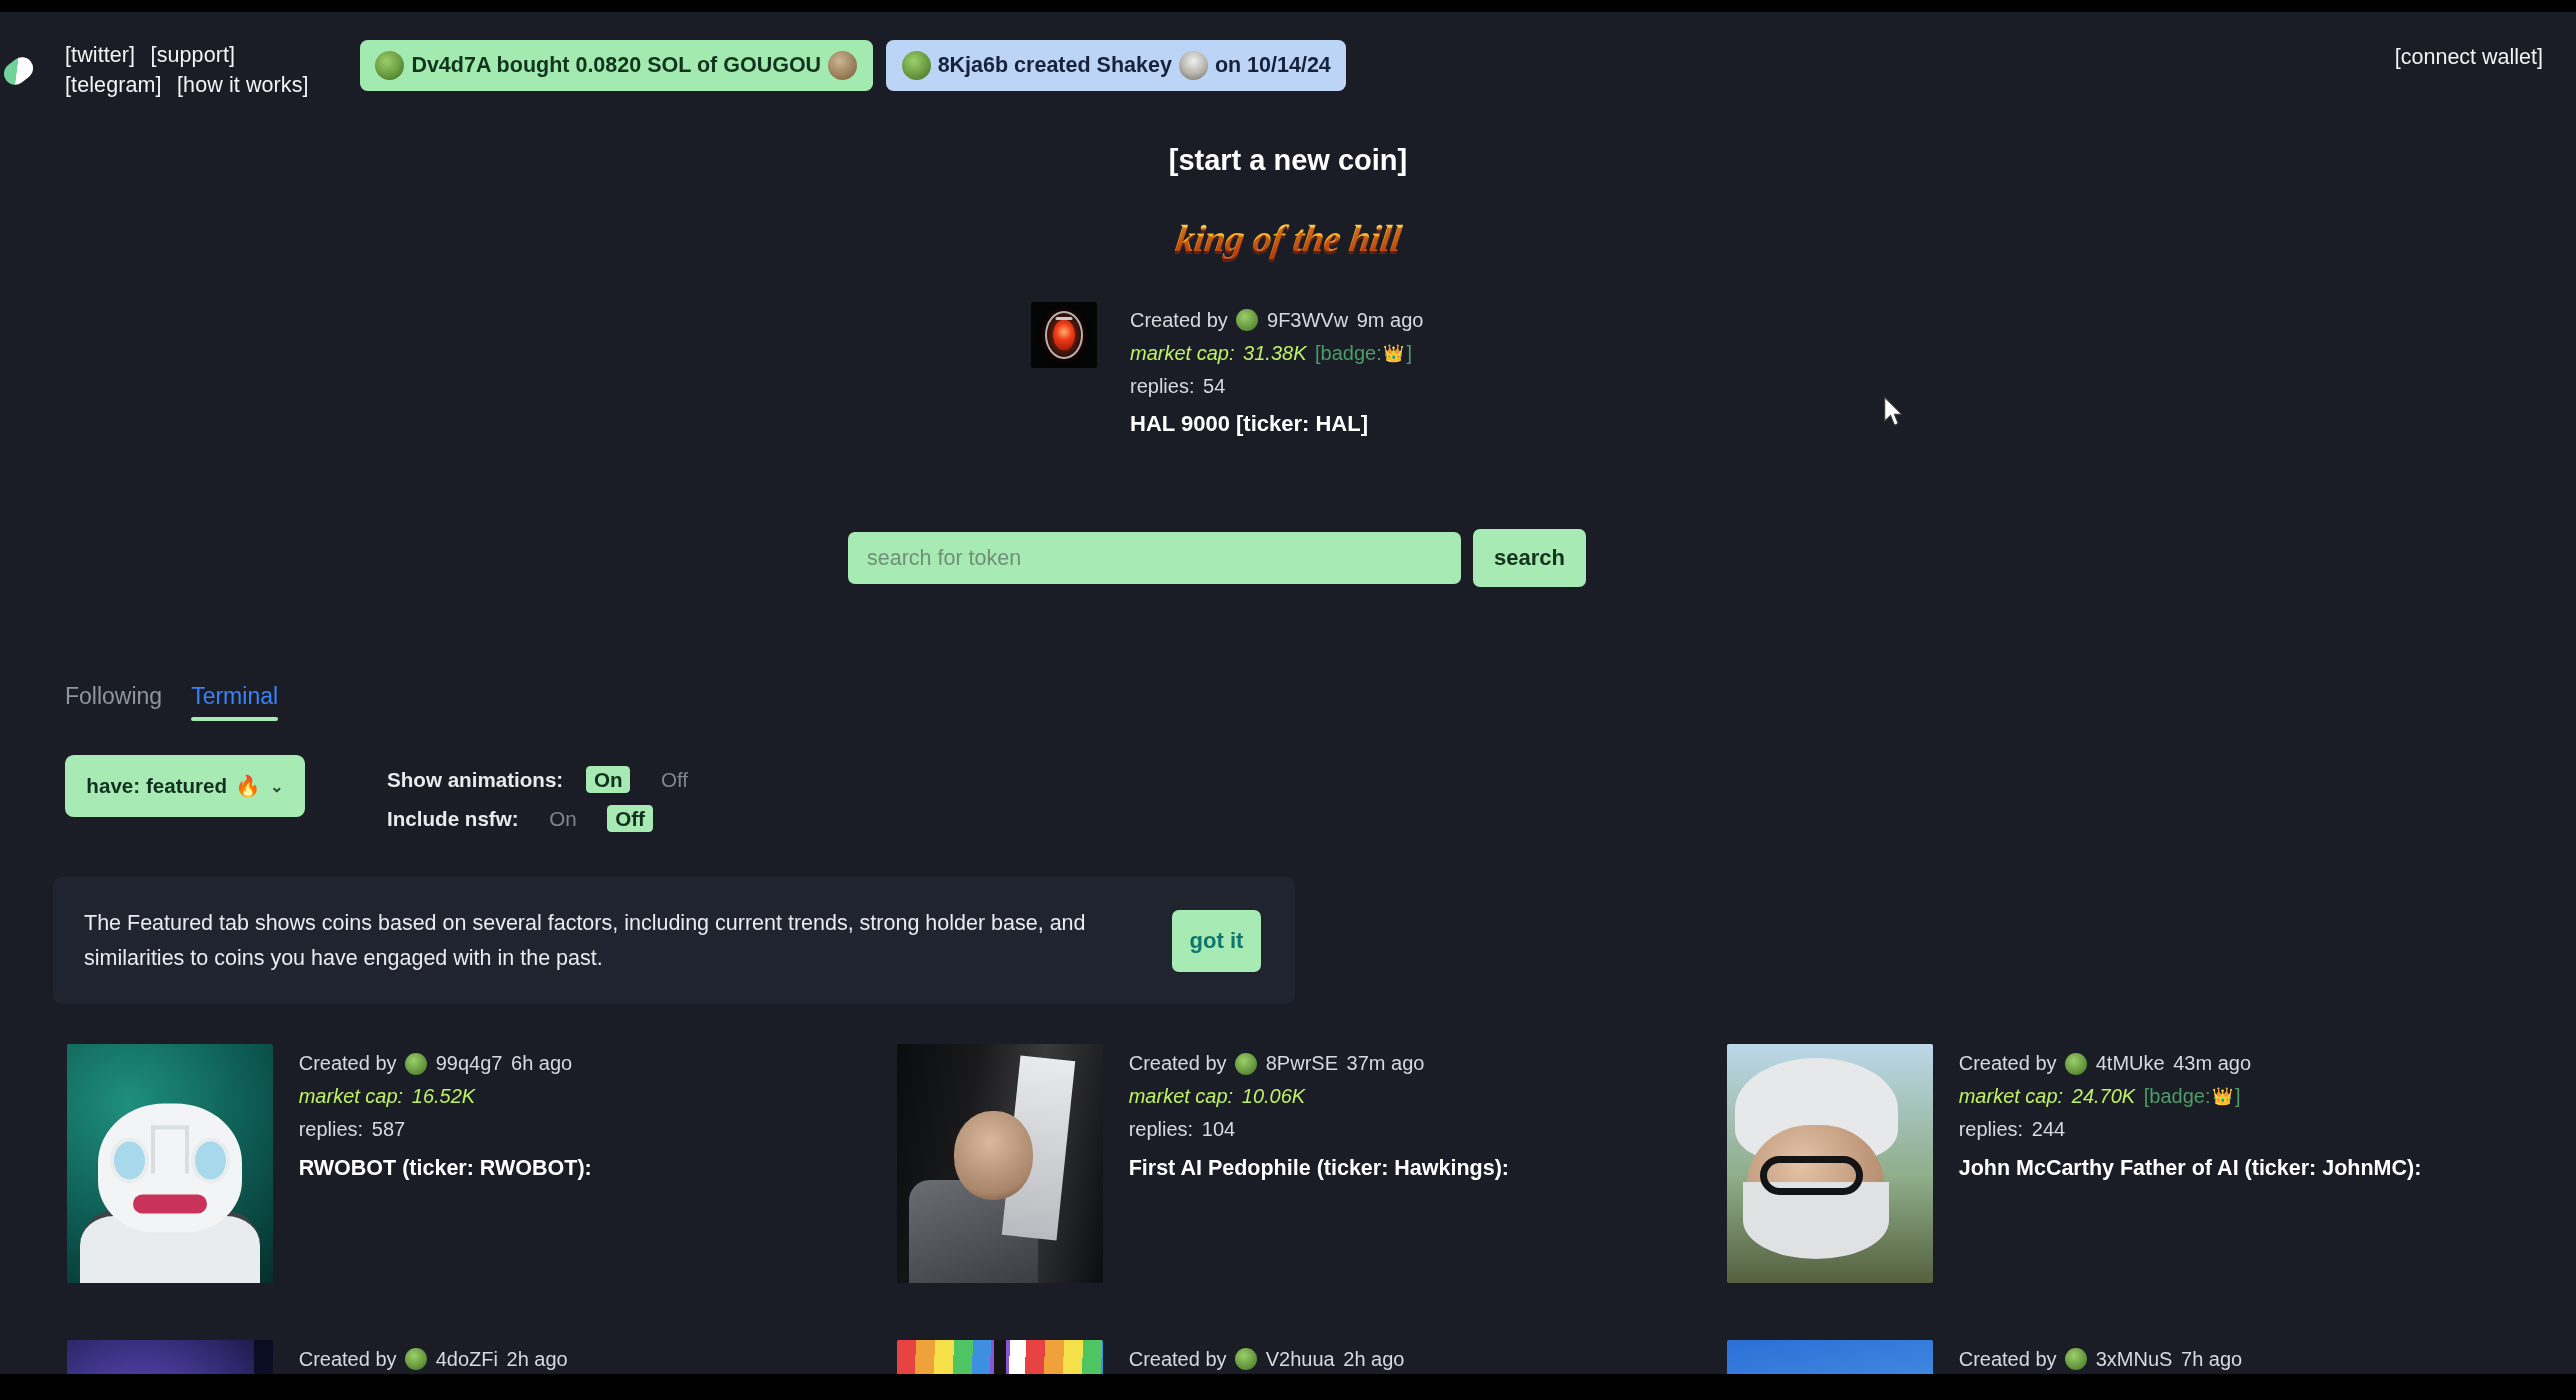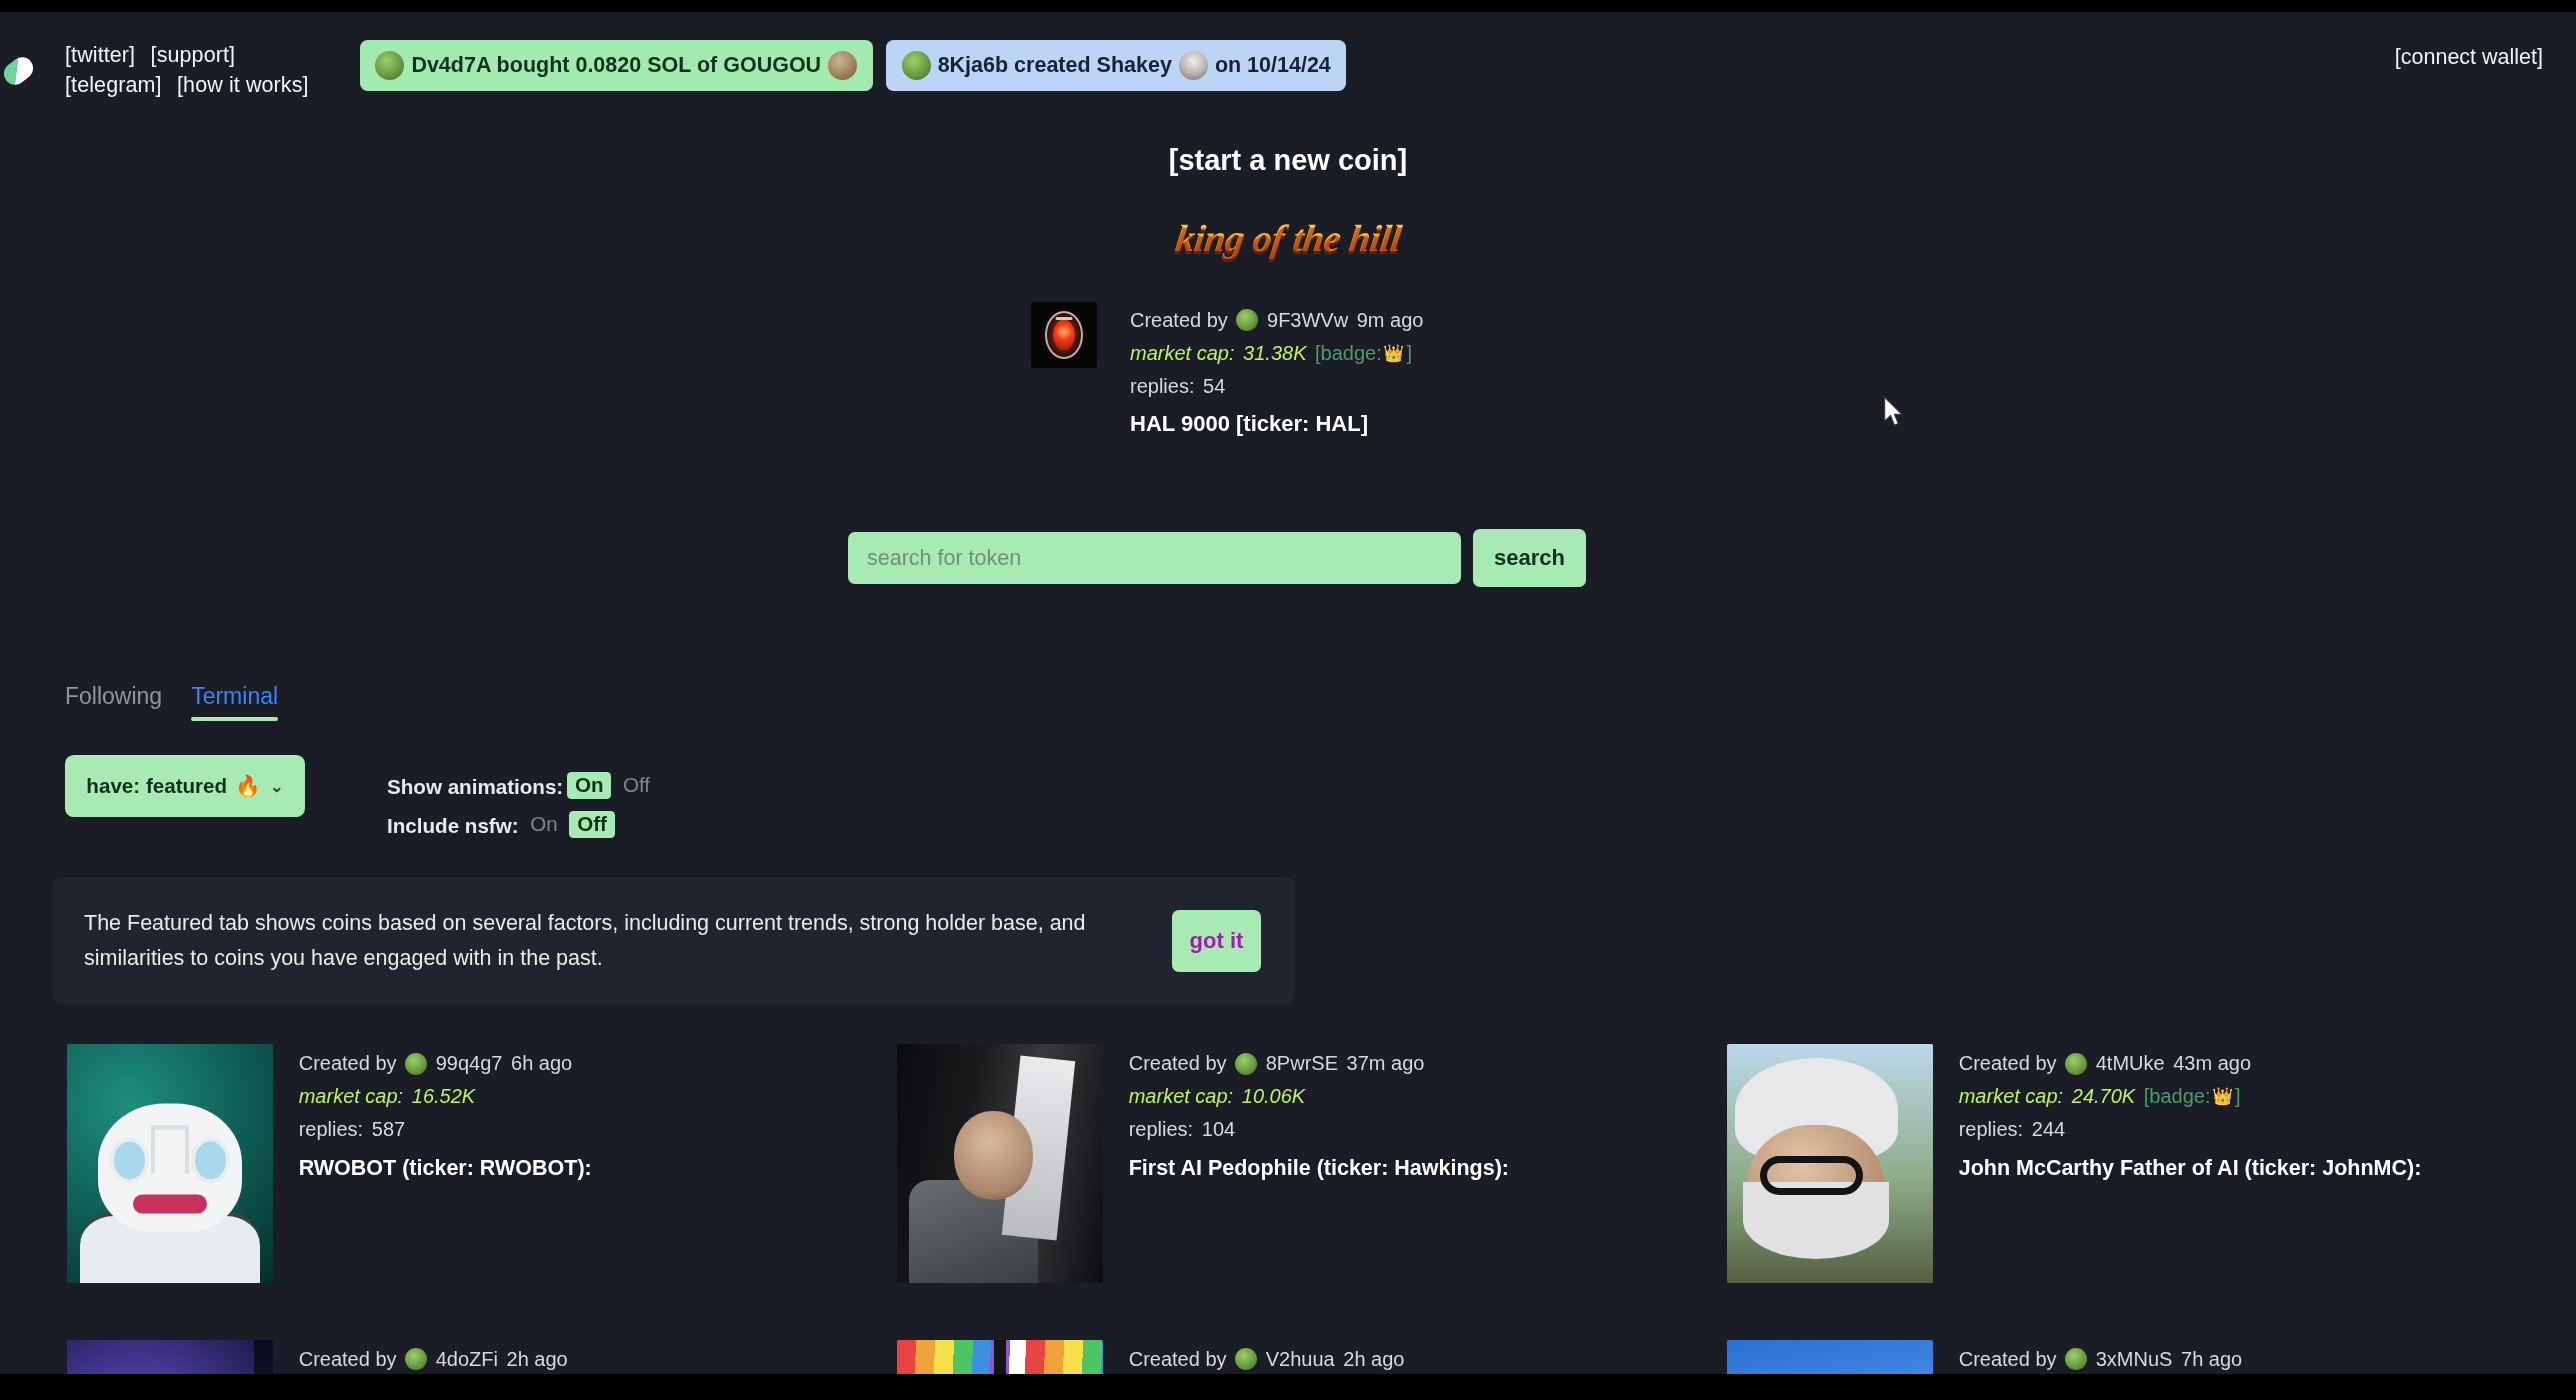--- a/index.html
+++ b/index.html
@@ -184,21 +184,21 @@
     width: 240px; height: 62px;
     background: #a7eab4; border: none; border-radius: 8.6px;
     display: flex; align-items: center; justify-content: center; gap: 8.6px;
     font-size: 20.6px; font-weight: 600; color: #123020; cursor: pointer;
     font-family: "Liberation Sans", sans-serif;
   }
   .chev { font-size: 16.3px; line-height: 1; opacity: .85; }
 
   .toggles { padding-top: 5.1px; }
   .toggle-row {
-    display: flex; align-items: flex-end; gap: 4px;
+    display: flex; align-items: center; gap: 23px;
     height: 39px; font-size: 20.6px; color: #e8eaee;
     white-space: nowrap;
   }
   .toggle-row .lbl { font-weight: 600; }
   .opt { padding: 1.7px 7.7px; border-radius: 4.3px; color: #7e848e; cursor: pointer; }
   .opt.sel { background: #a7eab4; color: #12311c; font-weight: 700; }
 
   
   .banner {
     position: absolute; left: 53px; top: 877px;
@@ -207,21 +207,21 @@
     display: flex; align-items: center; justify-content: space-between;
     padding: 22px 34px 22px 31px; gap: 28px;
   }
   .banner p {
     font-size: 21.5px; line-height: 35px; color: #e9ebef; max-width: 1038px;
   }
   .got-it {
     width: 89px; height: 62px; flex: 0 0 89px;
     background: #a7eab4; border: none; border-radius: 6.9px;
     font-family: "Liberation Sans", sans-serif;
-    font-size: 22px; font-weight: 600; color: #a21caf; cursor: pointer;
+    font-size: 22px; font-weight: 600; color: #0f766e; cursor: pointer;
   }
 
   
   .grid {
     position: absolute; left: 53px; top: 1030px;
     width: 2488px;
     display: grid;
     grid-template-columns: repeat(3, 824px);
     gap: 0 6px;
   }

